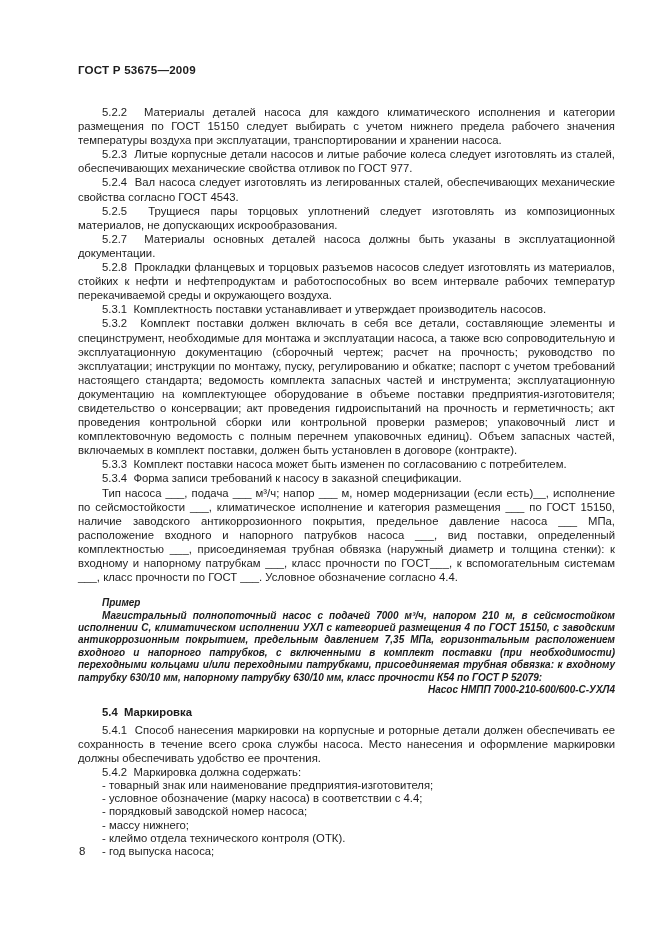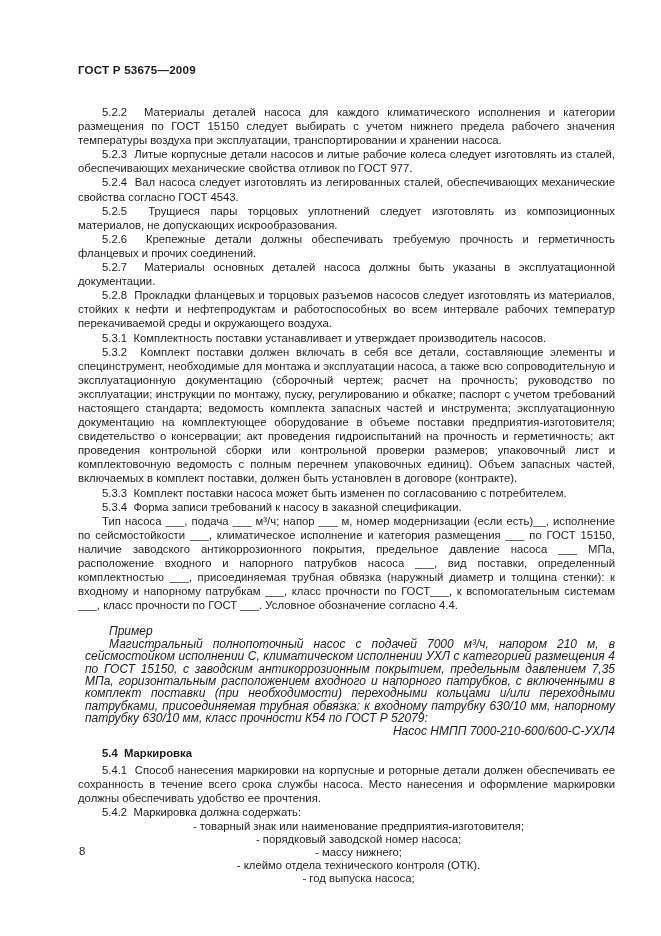--- a/index.html
+++ b/index.html
@@ -39,40 +39,40 @@
   .para {
     text-indent: 24px;
   }
   .sec-heading {
     font-weight: bold;
     text-indent: 24px;
     text-align: left;
     margin: 5px 0 3px 0;
   }
   .example {
-    font-weight: normal;
+    font-weight: bold;
     font-style: italic;
-    font-size: 12px;
+    font-size: 10px;
     line-height: 12.4px;
-    margin: 13px 0 9px 7px;
+    margin: 13px 0 9px 0;
   }
   .example-label {
     text-indent: 24px;
     text-align: left;
   }
   .example-text {
     text-indent: 24px;
   }
   .example-designation {
     text-indent: 24px;
     text-align: right;
   }
   .list-item {
     text-indent: 24px;
-    text-align: center;
+    text-align: left;
     line-height: 13.2px;
   }
   .page-number {
     position: absolute;
     left: 79px;
     top: 845px;
     font-size: 11.5px;
   }
 </style>
 </head>
@@ -81,21 +81,20 @@
 <div class="page">
 
   <div class="doc-header">ГОСТ Р 53675—2009</div>
 
   <div class="content">
 
     <div class="para">5.2.2&nbsp; Материалы деталей насоса для каждого климатического исполнения и категории размещения по ГОСТ 15150 следует выбирать с учетом нижнего предела рабочего значения температуры воздуха при эксплуатации, транспортировании и хранении насоса.</div>
     <div class="para">5.2.3&nbsp; Литые корпусные детали насосов и литые рабочие колеса следует изготовлять из сталей, обеспечивающих механические свойства отливок по ГОСТ 977.</div>
     <div class="para">5.2.4&nbsp; Вал насоса следует изготовлять из легированных сталей, обеспечивающих механические свойства согласно ГОСТ 4543.</div>
     <div class="para">5.2.5&nbsp; Трущиеся пары торцовых уплотнений следует изготовлять из композиционных материалов, не допускающих искрообразования.</div>
-    <div class="para">5.2.6&nbsp; Крепежные детали должны обеспечивать требуемую прочность и герметичность фланцевых и прочих соединений.</div>
     <div class="para">5.2.7&nbsp; Материалы основных деталей насоса должны быть указаны в эксплуатационной документации.</div>
     <div class="para">5.2.8&nbsp; Прокладки фланцевых и торцовых разъемов насосов следует изготовлять из материалов, стойких к нефти и нефтепродуктам и работоспособных во всем интервале рабочих температур перекачиваемой среды и окружающего воздуха.</div>
 
     <div class="para">5.3.1&nbsp; Комплектность поставки устанавливает и утверждает производитель насосов.</div>
     <div class="para">5.3.2&nbsp; Комплект поставки должен включать в себя все детали, составляющие элементы и специнструмент, необходимые для монтажа и эксплуатации насоса, а также всю сопроводительную и эксплуатационную документацию (сборочный чертеж; расчет на прочность; руководство по эксплуатации; инструкции по монтажу, пуску, регулированию и обкатке; паспорт с учетом требований настоящего стандарта; ведомость комплекта запасных частей и инструмента; эксплуатационную документацию на комплектующее оборудование в объеме поставки предприятия-изготовителя; свидетельство о консервации; акт проведения гидроиспытаний на прочность и герметичность; акт проведения контрольной сборки или контрольной проверки размеров; упаковочный лист и комплектовочную ведомость с полным перечнем упаковочных единиц). Объем запасных частей, включаемых в комплект поставки, должен быть установлен в договоре (контракте).</div>
     <div class="para">5.3.3&nbsp; Комплект поставки насоса может быть изменен по согласованию с потребителем.</div>
     <div class="para">5.3.4&nbsp; Форма записи требований к насосу в заказной спецификации.</div>
     <div class="para">Тип насоса ___, подача ___ м³/ч; напор ___ м, номер модернизации (если есть)__, исполнение по сейсмостойкости ___, климатическое исполнение и категория размещения ___ по ГОСТ 15150, наличие заводского антикоррозионного покрытия, предельное давление насоса ___ МПа, расположение входного и напорного патрубков насоса ___, вид поставки, определенный комплектностью ___, присоединяемая трубная обвязка (наружный диаметр и толщина стенки): к входному и напорному патрубкам ___, класс прочности по ГОСТ___, к вспомогательным системам ___, класс прочности по ГОСТ ___. Условное обозначение согласно 4.4.</div>
 
     <div class="example">
@@ -103,20 +102,21 @@
       <div class="example-text">Магистральный полнопоточный насос с подачей 7000 м³/ч, напором 210 м, в сейсмостойком исполнении С, климатическом исполнении УХЛ с категорией размещения 4 по ГОСТ 15150, с заводским антикоррозионным покрытием, предельным давлением 7,35 МПа, горизонтальным расположением входного и напорного патрубков, с включенными в комплект поставки (при необходимости) переходными кольцами и/или переходными патрубками, присоединяемая трубная обвязка: к входному патрубку 630/10 мм, напорному патрубку 630/10 мм, класс прочности К54 по ГОСТ Р 52079:</div>
       <div class="example-designation">Насос НМПП 7000-210-600/600-С-УХЛ4</div>
     </div>
 
     <div class="sec-heading">5.4&nbsp; Маркировка</div>
     <div class="para">5.4.1&nbsp; Способ нанесения маркировки на корпусные и роторные детали должен обеспечивать ее сохранность в течение всего срока службы насоса. Место нанесения и оформление маркировки должны обеспечивать удобство ее прочтения.</div>
     <div class="para">5.4.2&nbsp; Маркировка должна содержать:</div>
 
     <div class="list">
       <div class="list-item">-  товарный знак или наименование предприятия-изготовителя;</div>
+      <div class="list-item">-  условное обозначение (марку насоса) в соответствии с 4.4;</div>
       <div class="list-item">-  порядковый заводской номер насоса;</div>
       <div class="list-item">-  массу нижнего;</div>
       <div class="list-item">-  клеймо отдела технического контроля (ОТК).</div>
       <div class="list-item">-  год выпуска насоса;</div>
     </div>
 
   </div>
 
   <div class="page-number">8</div>
 

